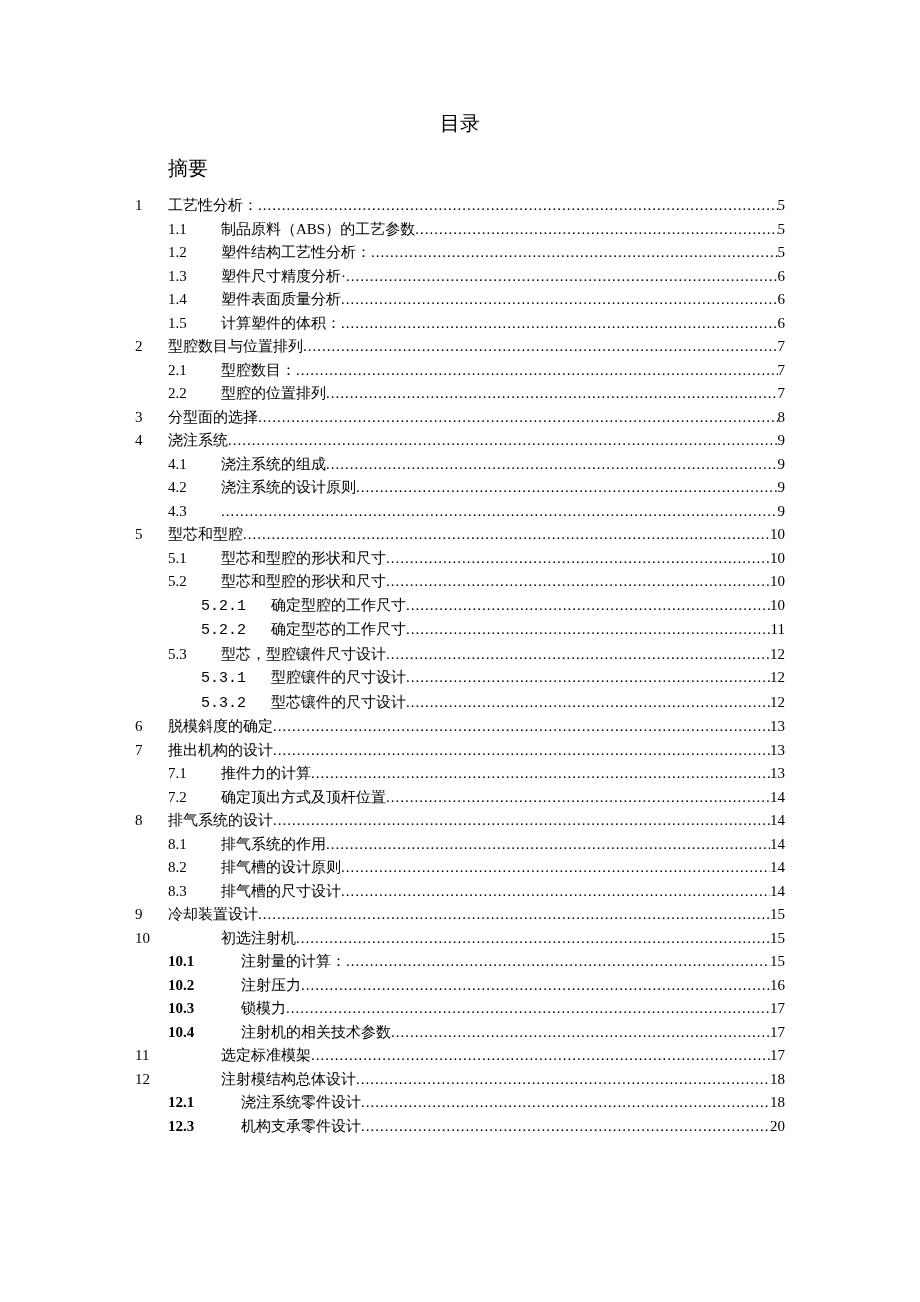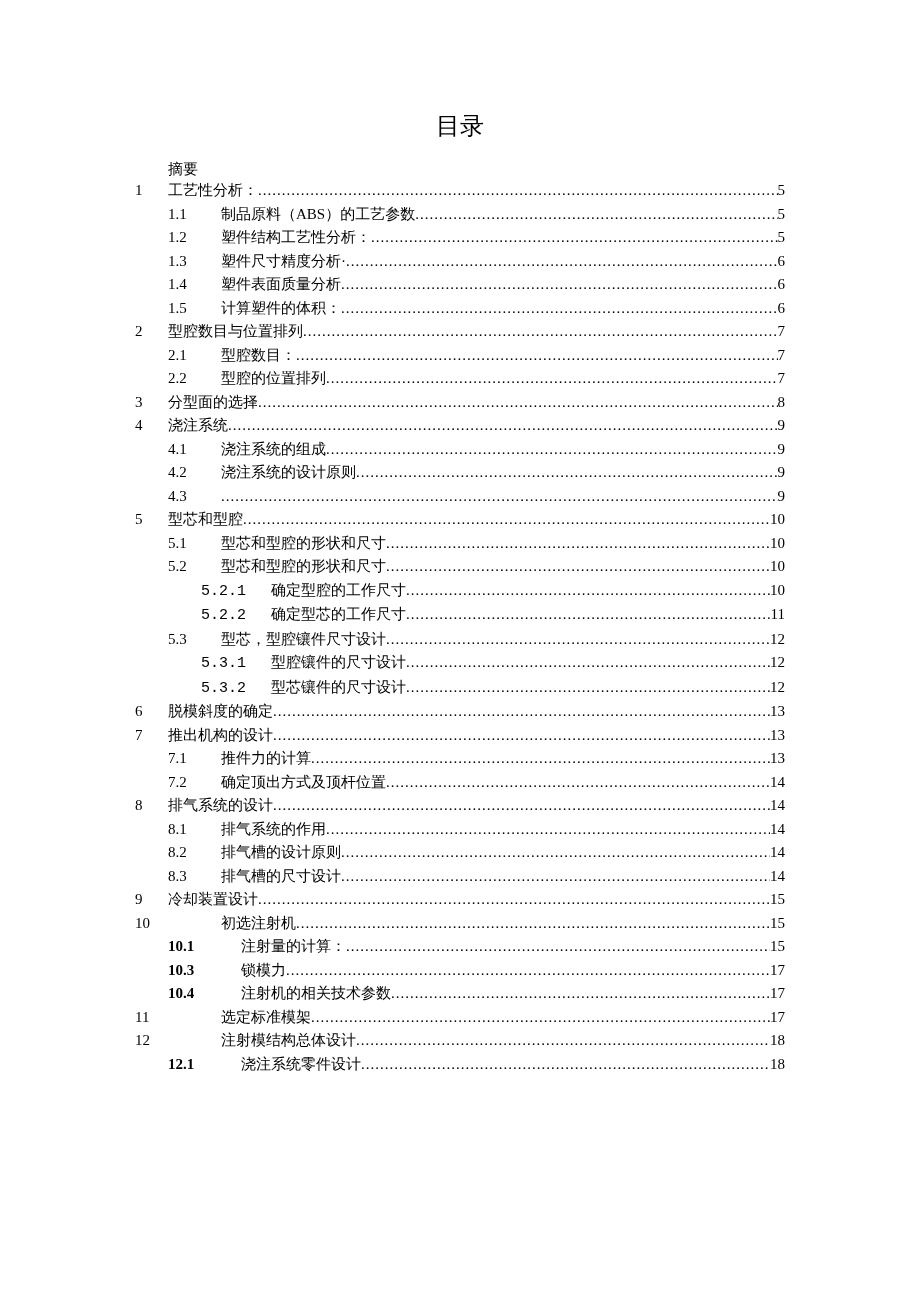--- a/index.html
+++ b/index.html
@@ -7,28 +7,28 @@
       width: 920px;
       height: 1302px;
       background: #fff;
       font-family: "SimSun", "宋体", serif;
       padding: 110px 135px 100px 135px;
       font-size: 15px;
       color: #000;
     }
     .title {
       text-align: center;
-      font-size: 24px;
+      font-size: 20px;
       margin-bottom: 18px;
       font-family: "SimSun", "宋体", serif;
     }
     .abstract {
       margin-left: 33px;
-      margin-bottom: 0;
-      font-size: 15px;
+      margin-bottom: 12px;
+      font-size: 20px;
     }
     .toc-row {
       display: flex;
       align-items: baseline;
       line-height: 23.5px;
       white-space: nowrap;
       overflow: hidden;
     }
     .num-col {
       min-width: 33px;
@@ -296,20 +296,27 @@
     </div>
     <div class="toc-row">
       <span class="num-col"></span>
       <span class="sub-col-wide">10.1</span>
       <span class="text-col">注射量的计算：</span>
       <span class="dots"></span>
       <span class="page-col">15</span>
     </div>
     <div class="toc-row">
       <span class="num-col"></span>
+      <span class="sub-col-wide">10.2</span>
+      <span class="text-col">注射压力</span>
+      <span class="dots"></span>
+      <span class="page-col">16</span>
+    </div>
+    <div class="toc-row">
+      <span class="num-col"></span>
       <span class="sub-col-wide">10.3</span>
       <span class="text-col">锁模力</span>
       <span class="dots"></span>
       <span class="page-col">17</span>
     </div>
     <div class="toc-row">
       <span class="num-col"></span>
       <span class="sub-col-wide">10.4</span>
       <span class="text-col">注射机的相关技术参数</span>
       <span class="dots"></span>
@@ -329,13 +336,20 @@
       <span class="dots"></span>
       <span class="page-col">18</span>
     </div>
     <div class="toc-row">
       <span class="num-col"></span>
       <span class="sub-col-wide">12.1</span>
       <span class="text-col">浇注系统零件设计</span>
       <span class="dots"></span>
       <span class="page-col">18</span>
     </div>
+    <div class="toc-row">
+      <span class="num-col"></span>
+      <span class="sub-col-wide">12.3</span>
+      <span class="text-col">机构支承零件设计</span>
+      <span class="dots"></span>
+      <span class="page-col">20</span>
+    </div>
   </div>
 
 </body></html>

